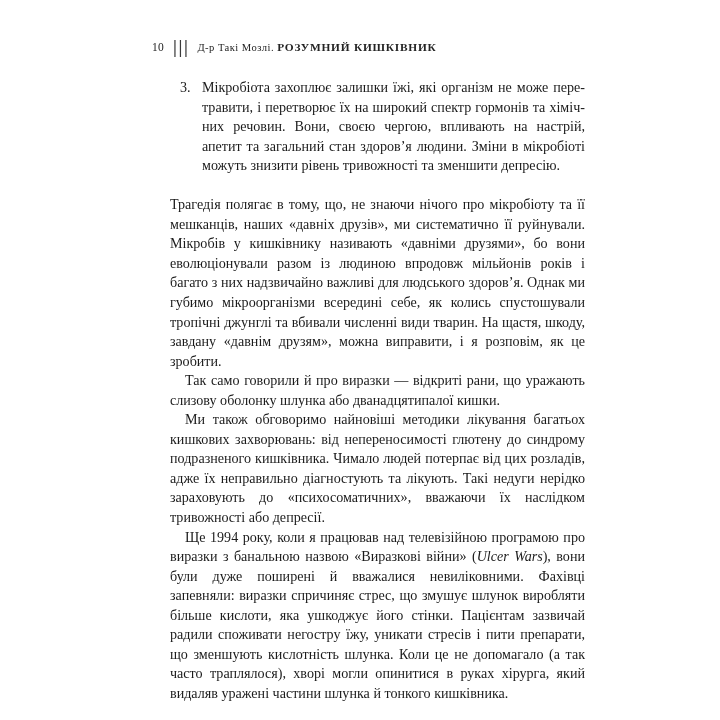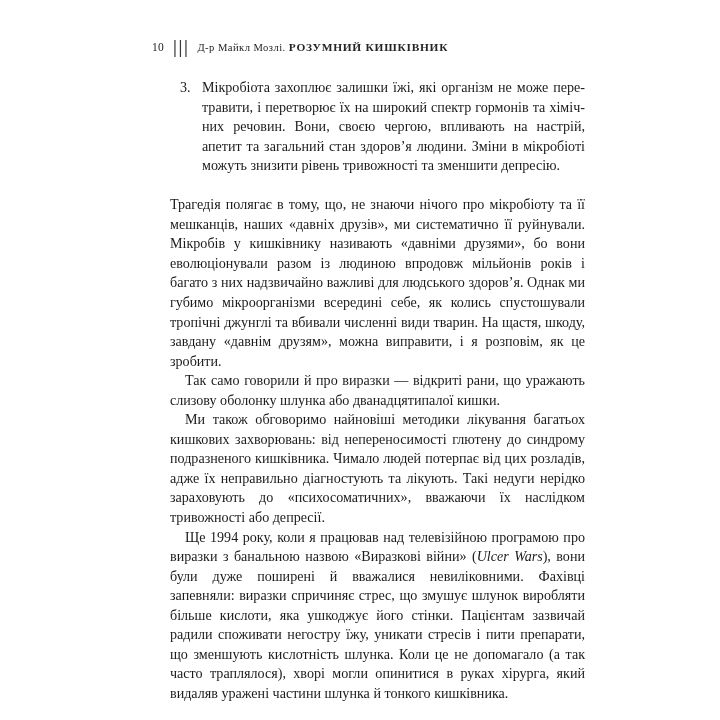--- a/index.html
+++ b/index.html
@@ -103,21 +103,21 @@
   em { }
 </style>
 </head>
 <body>
 
 <div class="page">
 
   <div class="running-head">
     <span class="folio">10</span>
     <span class="rule-glyph">|||</span>
-    <span class="head-title"><span>Д-р Майкл Мозлі.</span>&nbsp;<span class="caps">РОЗУМНИЙ КИШКІВНИК</span></span>
+    <span class="head-title"><span>Д-р Такі Мозлі.</span>&nbsp;<span class="caps">РОЗУМНИЙ КИШКІВНИК</span></span>
   </div>
 
   <div class="textblock">
 
     <div class="list-item">
       <span class="marker">3.</span>
       <span>Мікробіота захоплює залишки їжі, які організм не може пере­травити, і перетворює їх на широкий спектр гормонів та хіміч­них речовин. Вони, своєю чергою, впливають на настрій, апетит та загальний стан здоров’я людини. Зміни в мікробіо­ті можуть знизити рівень тривожності та зменшити депресію.</span>
     </div>
 
     <div class="gap"></div>

